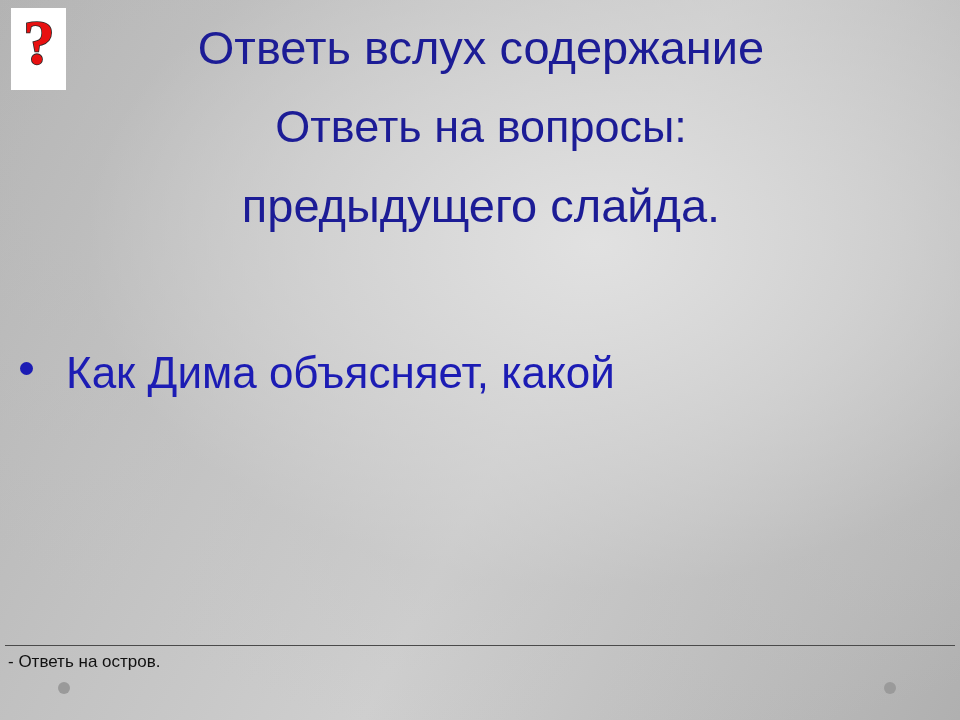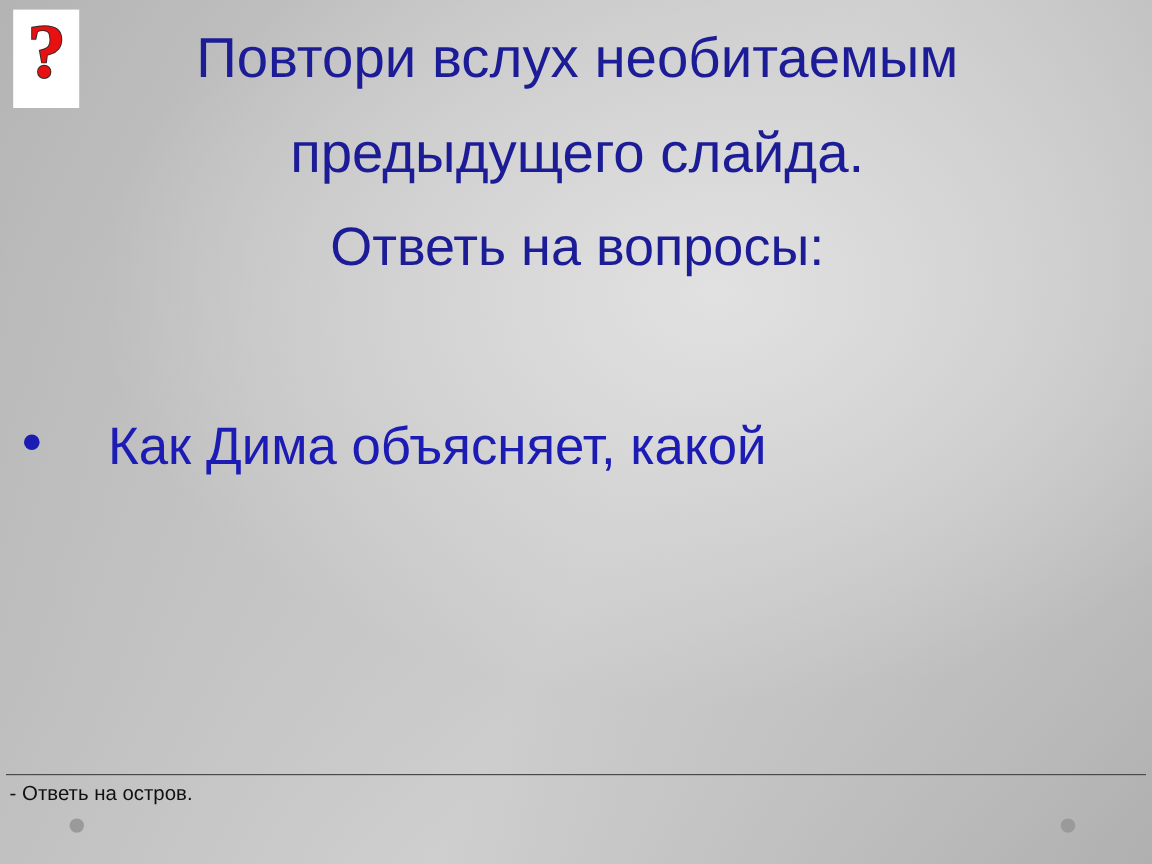--- a/index.html
+++ b/index.html
@@ -72,21 +72,21 @@
   .bullet-marker {
     position: absolute;
     left: 12px;
     top: 26px;
     width: 13px;
     height: 13px;
     border-radius: 50%;
     background: #1c1cb4;
   }
   .bullet-text { display: block; }
-  .bullet-text .ln { display: block; white-space: nowrap; margin-left: 24px; }
+  .bullet-text .ln { display: block; white-space: nowrap; }
 
   
   .footer-rule {
     position: absolute;
     left: 5px;
     top: 645px;
     width: 950px;
     height: 1px;
     background: #4a4a4a;
   }
@@ -116,23 +116,23 @@
 
 <div class="slide">
 
   <div class="qmark-image">
     <svg width="44" height="70" viewBox="0 0 44 70" aria-hidden="true">
       <text x="22" y="50" text-anchor="middle" font-family="'Liberation Serif', serif" font-size="64" font-weight="bold" fill="#e81010" stroke="#2b2b2b" stroke-width="1.6" paint-order="stroke">?</text>
     </svg>
   </div>
 
   <div class="title-block">
-    <span class="title-line line1">Повтори вслух необитаемым</span>
+    <span class="title-line line1">Ответь вслух содержание</span>
+    <span class="title-line line3">Ответь на вопросы:</span>
     <span class="title-line line2">предыдущего слайда.</span>
-    <span class="title-line line3">Ответь на вопросы:</span>
   </div>
 
   <div class="body-block">
     <div class="bullet-item">
       <span class="bullet-marker"></span>
       <span class="bullet-text">
         <span class="ln">Как Дима объясняет, какой</span>
       </span>
     </div>
   </div>

